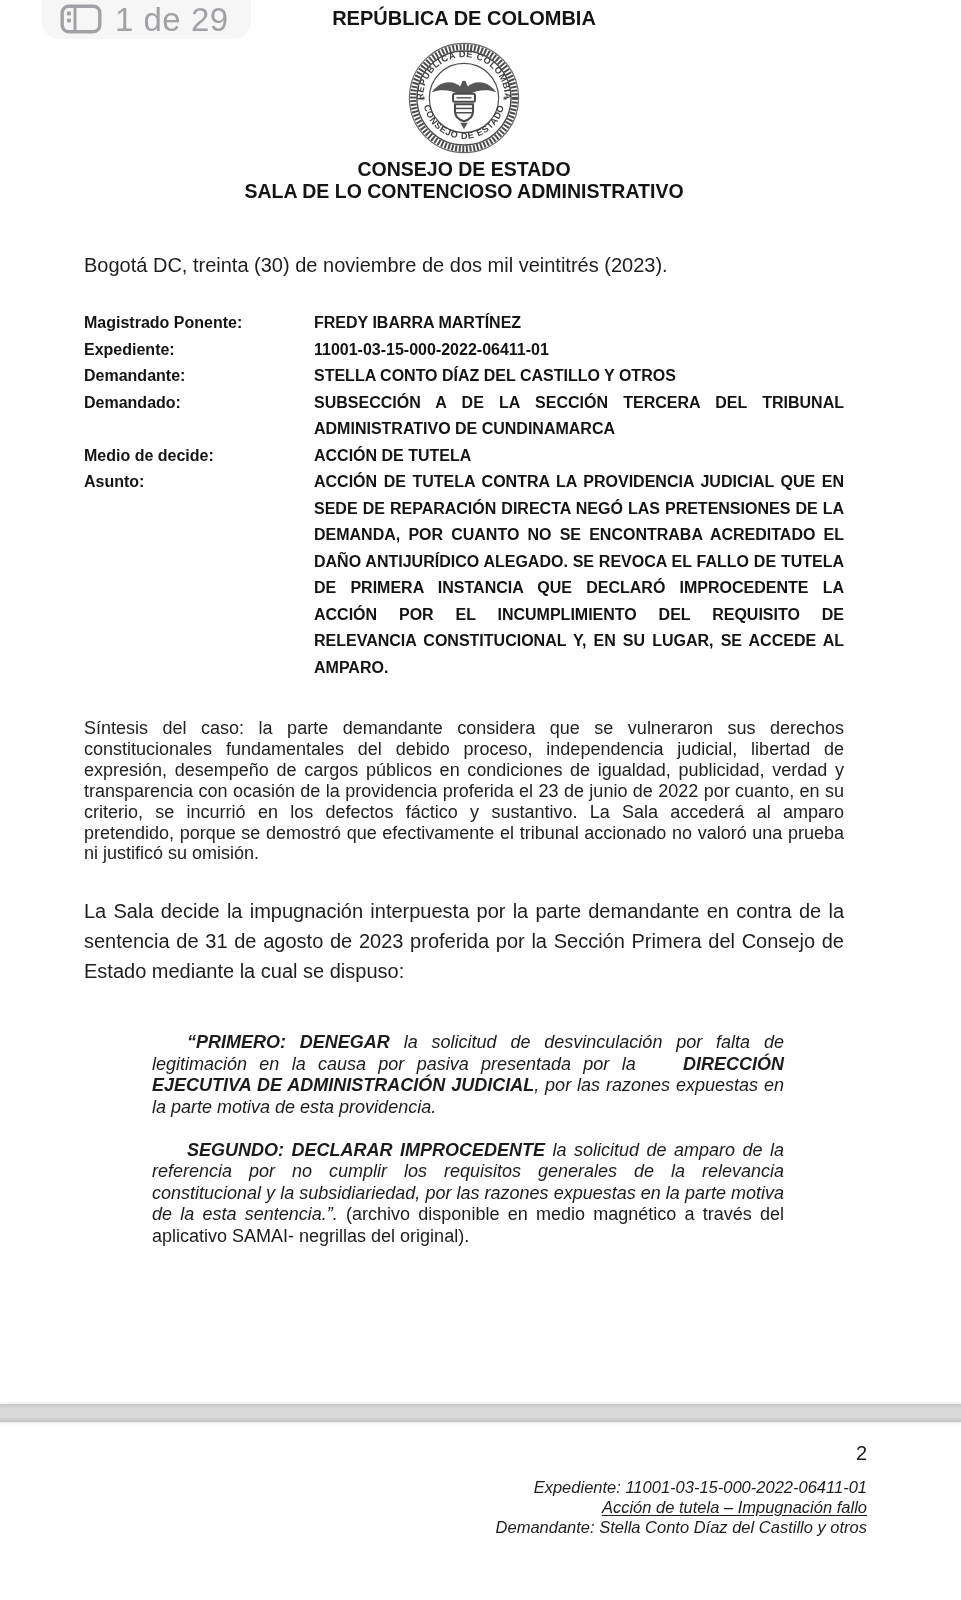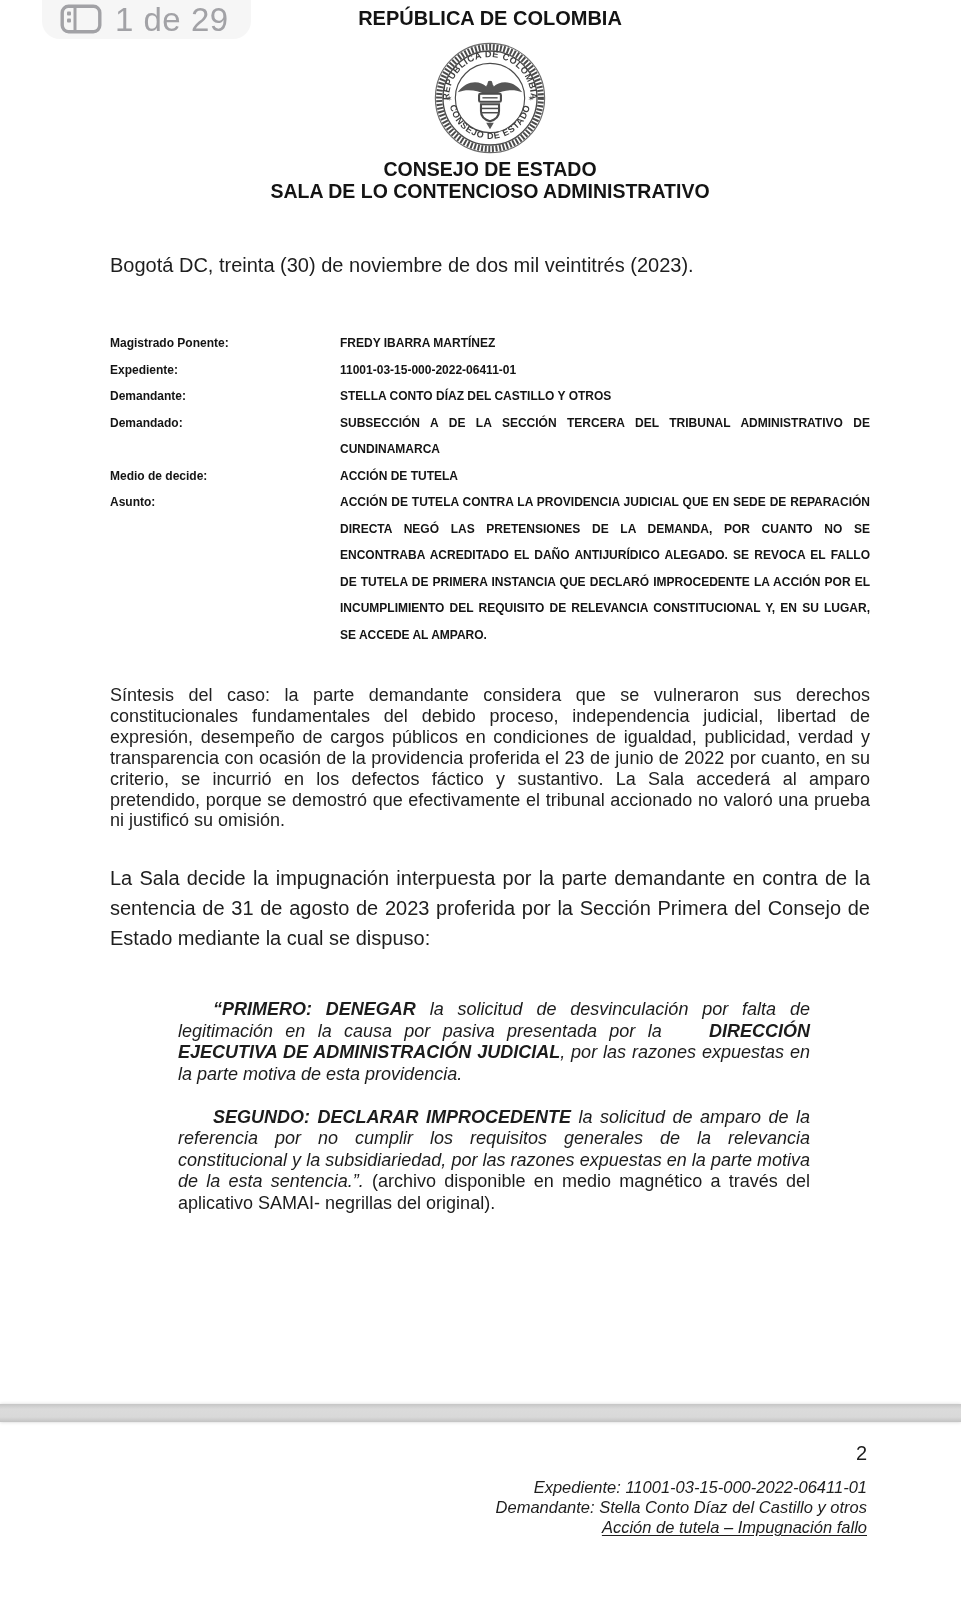--- a/index.html
+++ b/index.html
@@ -20,26 +20,26 @@
   .pill-label{
     font-size:33px;line-height:1;color:#a2a2a6;letter-spacing:.5px;
     transform:translateY(2px);
   }
   .page-gap{
     position:absolute;left:0;top:1404px;width:961px;height:18px;
     background:linear-gradient(to bottom,#c6c6c6 0%,#dbdbdb 28%,#d9d9d9 72%,#c3c3c3 100%);
     box-shadow:0 -1px 3px rgba(0,0,0,.07),0 1px 3px rgba(0,0,0,.10);
   }
   
-  .doc{position:absolute;left:110px;width:760px;top:0;}
+  .doc{position:absolute;left:84px;width:760px;top:0;}
   .hdr-line{text-align:center;font-weight:700;font-size:19.5px;line-height:22px;color:#141414;}
   .hdr-republic{margin-top:7px;font-size:20px;}
   .seal{display:block;margin:12px auto 3px auto;}
   .dateline{margin-top:50px;font-size:20px;line-height:26px;}
-  .fields{margin-top:52px;display:grid;grid-template-columns:230px 1fr;font-size:12px;line-height:26.5px;}
+  .fields{margin-top:32px;display:grid;grid-template-columns:230px 1fr;font-size:16px;line-height:26.5px;}
   .f-label{font-weight:700;color:#141414;}
   .f-value{font-weight:700;color:#141414;}
   .jst{text-align:justify;}
   .synthesis{
     margin-top:37px;font-size:18px;line-height:20.9px;
     text-align:justify;color:#222;
   }
   .bodypar{margin-top:33px;font-size:20px;line-height:29.6px;text-align:justify;}
   .quote{
     margin-left:68px;width:632px;font-size:18px;line-height:21.6px;
@@ -132,15 +132,15 @@
 
   <div class="quote q2"><span class="qb">SEGUNDO: DECLARAR IMPROCEDENTE</span><span> la solicitud de amparo de la referencia por no cumplir los requisitos generales de la relevancia constitucional y la subsidiariedad, por las razones expuestas en la parte motiva de la esta sentencia.”. </span><span class="q-note">(archivo disponible en medio magnético a través del aplicativo SAMAI- negrillas del original).</span></div>
 
 </div>
 
 <div class="page-gap"></div>
 
 <div class="p2-head">
   <div class="p2-num">2</div>
   <div class="p2-line">Expediente: 11001-03-15-000-2022-06411-01</div>
+  <div class="p2-line p2-subject">Acción de tutela – Impugnación fallo</div>
   <div class="p2-line">Demandante: Stella Conto Díaz del Castillo y otros</div>
-  <div class="p2-line p2-subject">Acción de tutela – Impugnación fallo</div>
 </div>
 
 </body></html>

